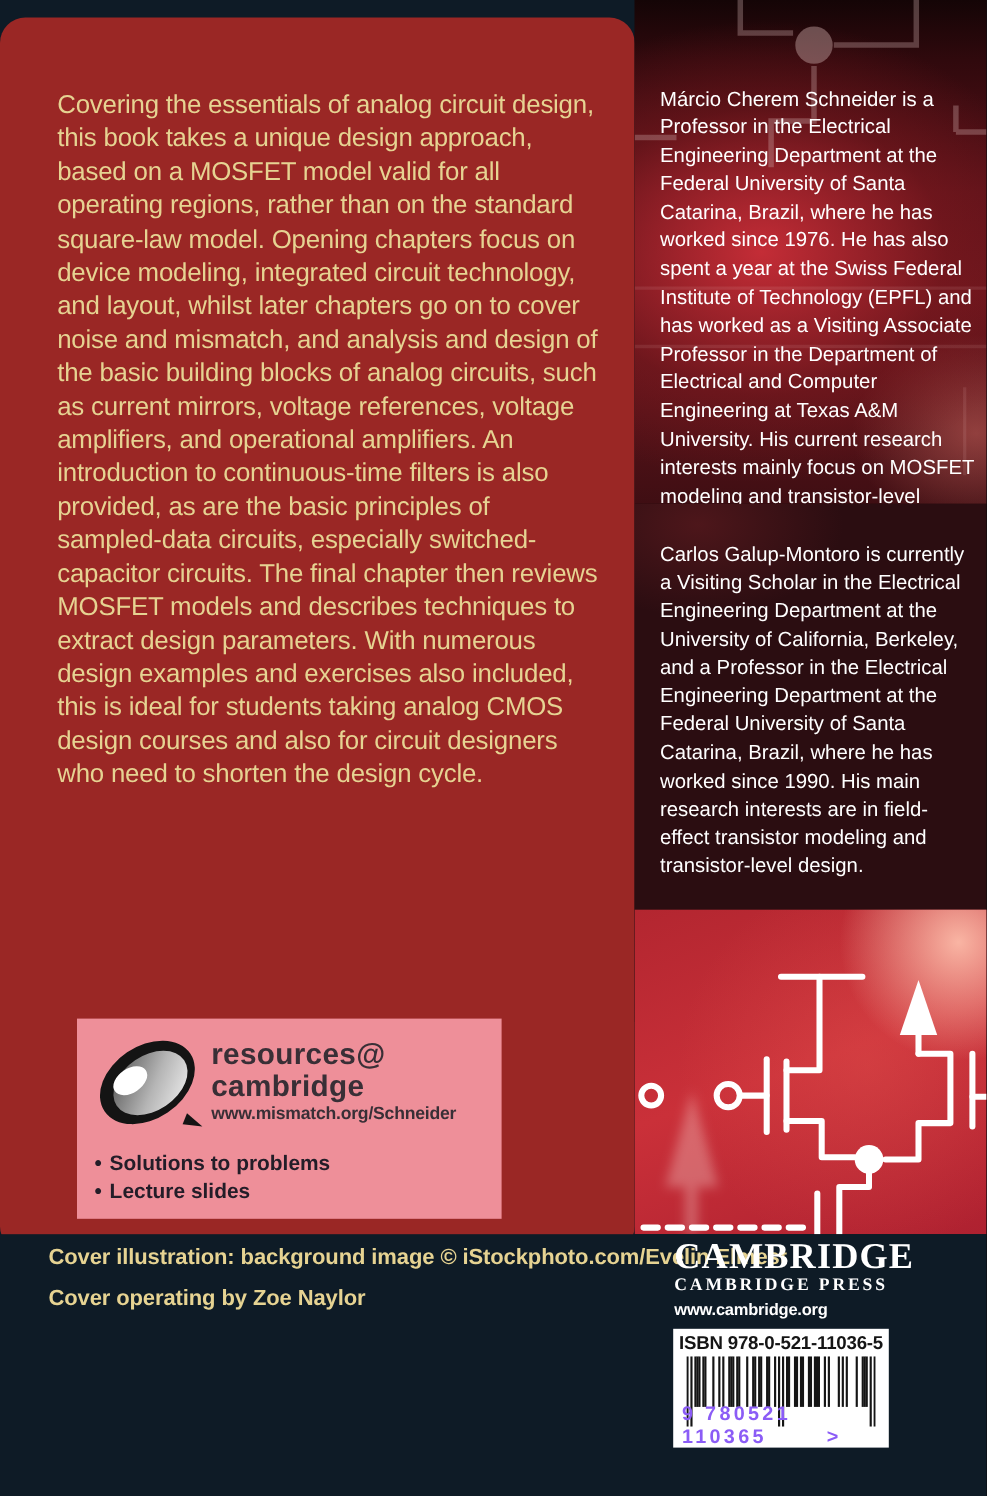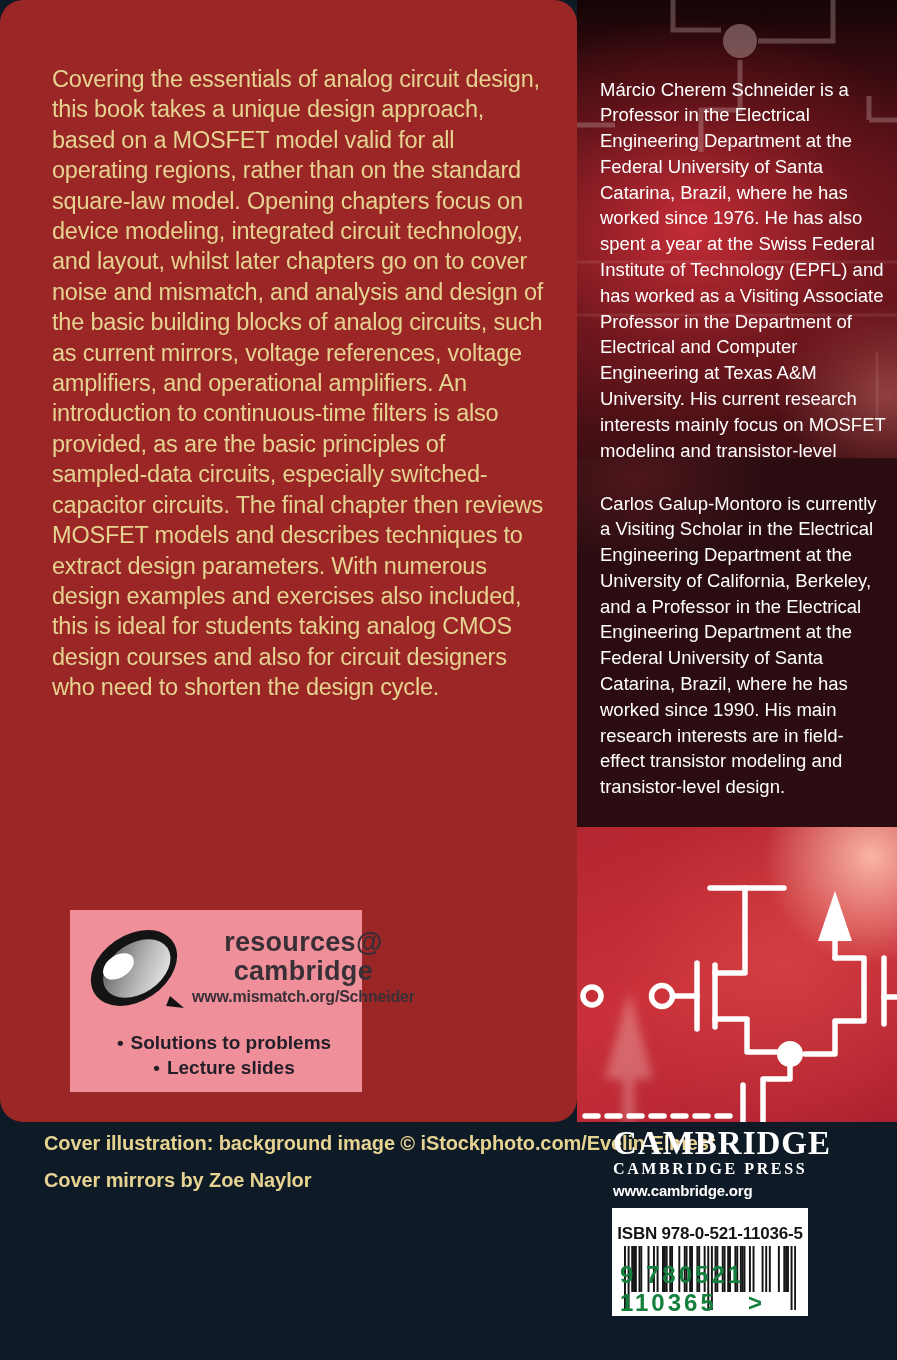--- a/index.html
+++ b/index.html
@@ -6,27 +6,27 @@
     --left-bg:#9a2725;
     --tan:#e6d392;
     --navy:#0e1b26;
     --pink:#ee8f99;
   }
   html,body{margin:0;padding:0;background:#000;}
   body{width:897px;height:1360px;font-family:"Liberation Sans",sans-serif;}
   .cover{position:relative;width:897px;height:1360px;overflow:hidden;background:var(--navy);}
 
   
-  .left-panel{position:absolute;left:0;top:0;width:577px;height:1122px;background:var(--left-bg);border-radius:23px;}
+  .left-panel{position:absolute;left:0;top:16px;width:577px;height:1122px;background:var(--left-bg);border-radius:23px;}
   .blurb{position:absolute;left:52px;top:64px;width:494px;margin:0;
          font-size:23.5px;line-height:30.4px;letter-spacing:-0.2px;
          color:var(--tan);font-weight:400;}
 
   
-  .resources-box{position:absolute;left:70px;top:910px;width:292px;height:182px;background:var(--pink);text-align:center;}
+  .resources-box{position:absolute;left:70px;top:910px;width:386px;height:182px;background:var(--pink);}
   .res-row{display:flex;align-items:flex-start;padding:12px 8px 0 12px;}
   .mouse-wrap{width:104px;height:96px;flex:0 0 auto;}
   .res-text{margin-left:6px;margin-top:6px;color:#392f36;}
   .res-line1{font-size:27px;font-weight:700;line-height:29px;letter-spacing:.3px;}
   .res-line2{font-size:27px;font-weight:700;line-height:29px;letter-spacing:.3px;}
   .res-url{font-size:16px;font-weight:700;margin-top:2px;letter-spacing:-0.2px;}
   .res-bullets{margin:12px 0 0 16px;padding:0;list-style:none;color:#231d28;}
   .res-bullets li{font-size:19px;font-weight:700;line-height:25px;}
   .blt{margin-right:7px;}
 
@@ -57,25 +57,25 @@
   
   .bottom-bar{position:absolute;top:1122px;left:0;width:897px;height:238px;background:var(--navy);}
   .credit{position:absolute;left:44px;color:var(--tan);font-size:20px;font-weight:600;letter-spacing:-0.1px;}
   .credit-1{top:10px;}
   .credit-2{top:47px;}
   .publisher{position:absolute;left:613px;top:4px;color:#fff;}
   .pub-name{font-family:"Liberation Serif",serif;font-size:33px;font-weight:600;letter-spacing:1px;line-height:34px;}
   .pub-sub{font-family:"Liberation Serif",serif;font-size:16px;font-weight:600;letter-spacing:2.6px;line-height:18px;}
   .pub-url{font-size:15px;font-weight:700;margin-top:4px;letter-spacing:-0.2px;}
   .isbn-box{position:absolute;left:612px;top:86px;width:196px;height:108px;background:#fff;color:#151515;}
-  .isbn-label{text-align:center;font-size:17px;font-weight:600;margin-top:16px;letter-spacing:-0.2px;white-space:nowrap;}
+  .isbn-label{text-align:center;font-size:17px;font-weight:600;margin-top:3px;letter-spacing:-0.2px;white-space:nowrap;}
   .barcode-wrap{display:block;margin:2px auto 0 auto;width:172px;height:64px;position:relative;}
   .isbn-digits{position:absolute;left:0;bottom:-1px;width:156px;display:flex;align-items:flex-end;
                padding:0 6px 0 8px;box-sizing:border-box;justify-content:space-between;
-               font-size:24px;font-weight:600;color:#15803d;}
+               font-size:18px;font-weight:600;color:#8b5cf6;}
   .digits-text{letter-spacing:3px;background:transparent;}
 </style>
 </head>
 <body>
 
 <div class="cover">
 
   <div class="left-panel">
     <p class="blurb">Covering the essentials of analog circuit design, this book takes a unique design approach, based on a MOSFET model valid for all operating regions, rather than on the standard square-law model. Opening chapters focus on device modeling, integrated circuit technology, and layout, whilst later chapters go on to cover noise and mismatch, and analysis and design of the basic building blocks of analog circuits, such as current mirrors, voltage references, voltage amplifiers, and operational amplifiers. An introduction to continuous-time filters is also provided, as are the basic principles of sampled-data circuits, especially switched-capacitor circuits. The final chapter then reviews MOSFET models and describes techniques to extract design parameters. With numerous design examples and exercises also included, this is ideal for students taking analog CMOS design courses and also for circuit designers who need to shorten the design cycle.</p>
 
@@ -171,21 +171,21 @@
           <path d="M 307,170 H 320"></path>
         </g>
         <path d="M 258,64 L 241,114 H 275 Z" fill="#ffffff"></path>
         <circle cx="213" cy="227" r="13" fill="#ffffff"></circle>
       </svg>
     </div>
   </div>
 
   <div class="bottom-bar">
     <div class="credit credit-1">Cover illustration: background image © iStockphoto.com/Evelin Elmest</div>
-    <div class="credit credit-2">Cover mirrors by Zoe Naylor</div>
+    <div class="credit credit-2">Cover operating by Zoe Naylor</div>
 
     <div class="publisher">
       <div class="pub-name">CAMBRIDGE</div>
       <div class="pub-sub">CAMBRIDGE PRESS</div>
       <div class="pub-url">www.cambridge.org</div>
     </div>
 
     <div class="isbn-box">
       <div class="isbn-label">ISBN 978-0-521-11036-5</div>
       <div class="barcode-wrap">

